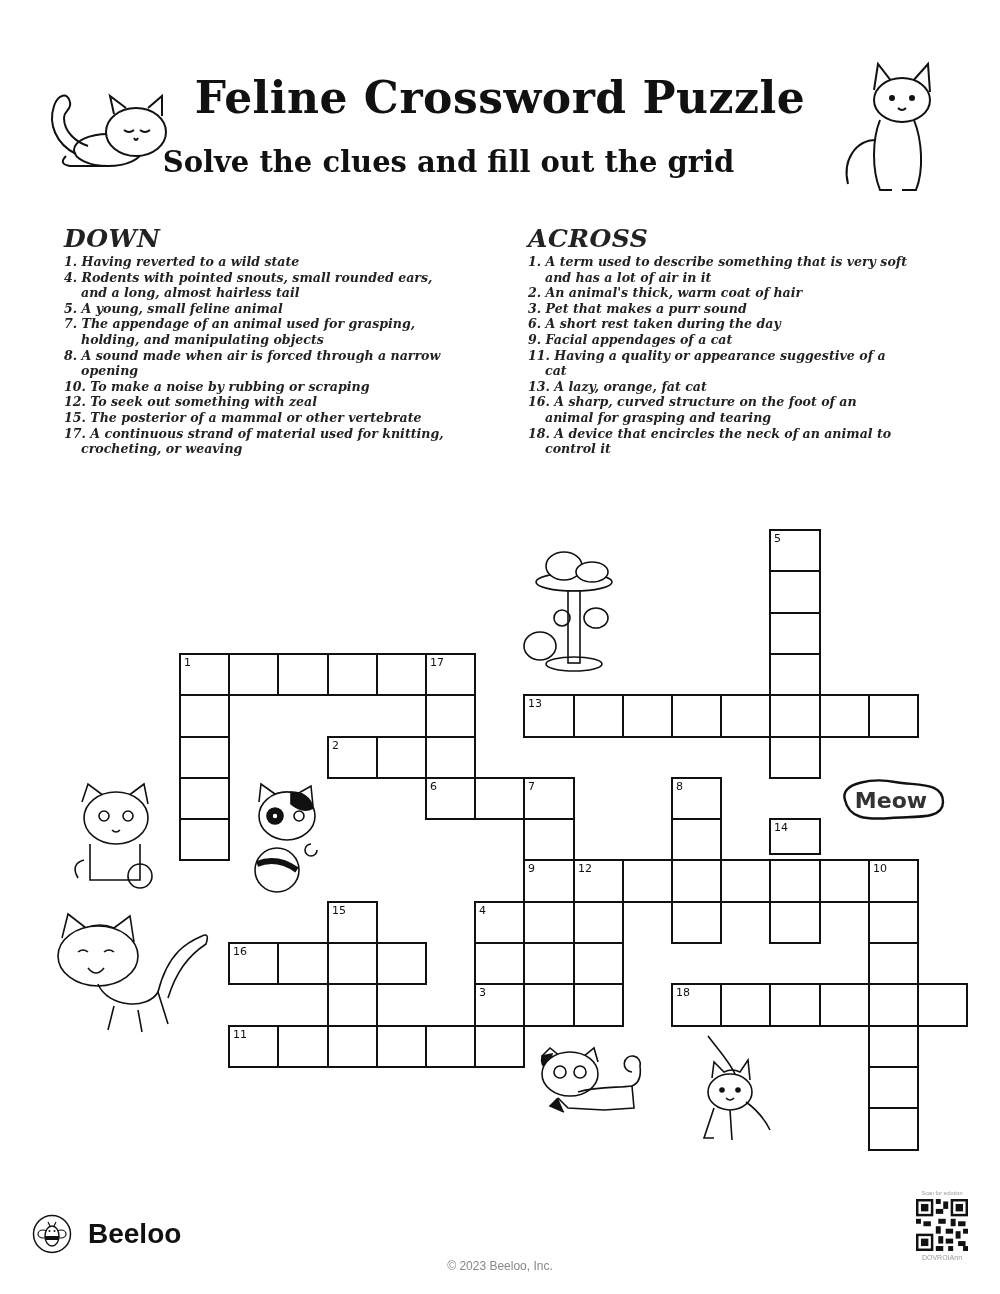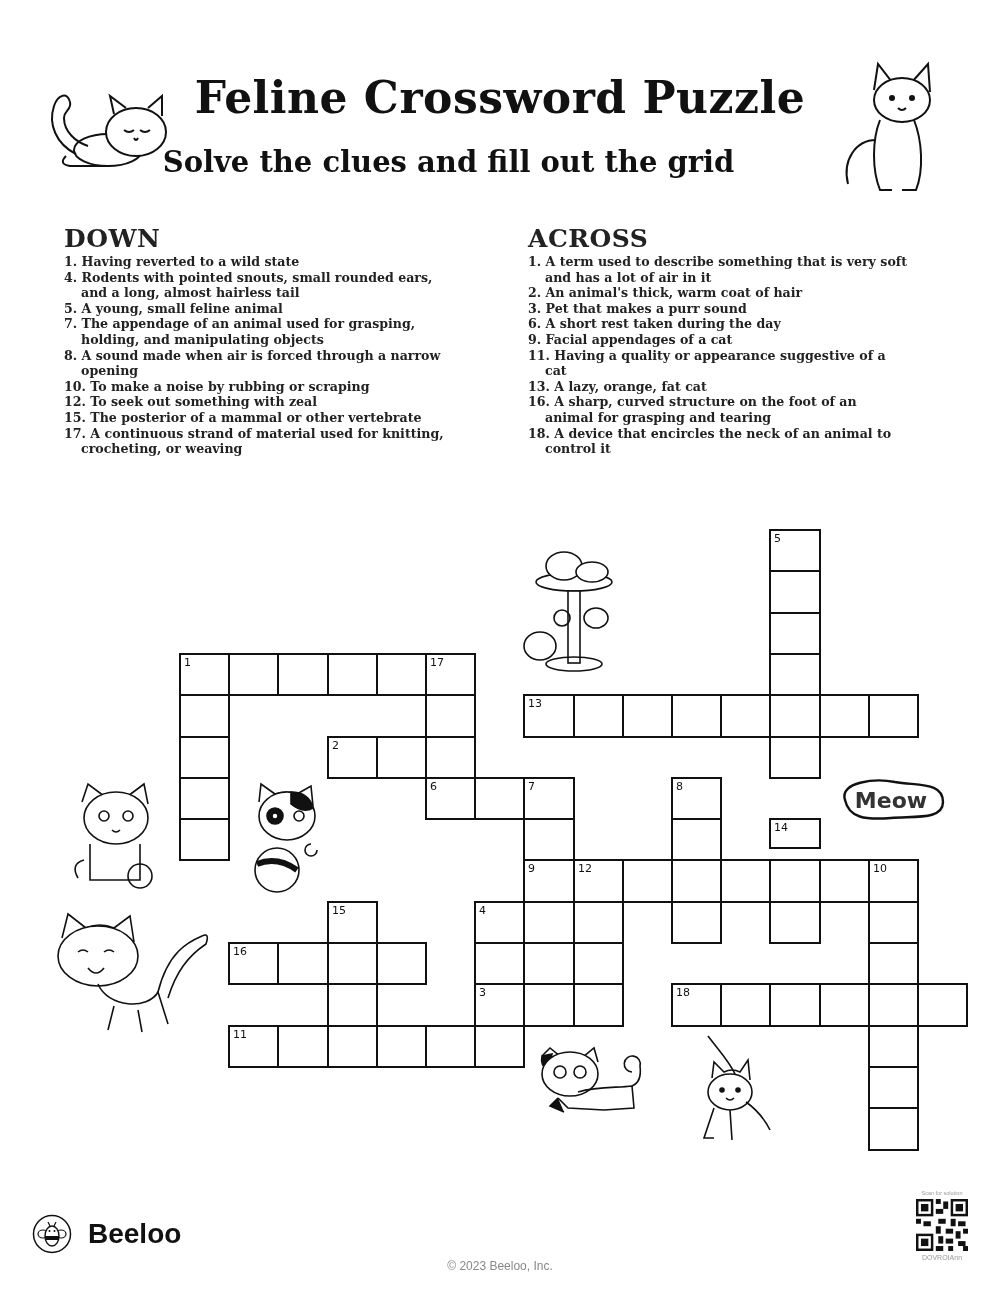--- a/index.html
+++ b/index.html
@@ -1,19 +1,19 @@
 <!DOCTYPE html>
 <html><head>
 <meta charset="utf-8">
 <style>
   html, body { margin: 0; padding: 0; background: #fff; }
   body { width: 1000px; height: 1294px; position: relative; overflow: hidden; font-family: "DejaVu Serif", serif; color: #111; }
   .title { position: absolute; left: 0; width: 1000px; top: 72px; text-align: center; font-family: "DejaVu Serif", serif; font-weight: bold; font-size: 44px; letter-spacing: 0.5px; }
   .subtitle { position: absolute; left: 0; width: 897px; top: 145px; text-align: center; font-family: "DejaVu Serif", serif; font-weight: bold; font-size: 29px; }
-  .clue-block { position: absolute; font-family: "DejaVu Serif", serif; font-size: 12.6px; line-height: 15.6px; font-weight: bold; color: #222; }
+  .clue-block { position: absolute; font-family: "DejaVu Serif", serif; font-size: 12.6px; line-height: 15.6px; font-weight: bold; color: #222; font-style: italic; }
   .clue-block h2 { font-family: "DejaVu Serif", serif; font-size: 25px; margin: 0 0 2px 0; font-weight: bold; letter-spacing: 0.5px; line-height: 26px; }
   .clue { padding-left: 17px; text-indent: -17px; }
   #down { left: 64px; top: 226px; width: 380px; }
   #across { left: 528px; top: 226px; width: 380px; }
   .cell { position: absolute; border: 2px solid #111; box-sizing: border-box; background: #fff; }
   .cell .n { position: absolute; left: 3px; top: 1px; font-family: "DejaVu Sans", sans-serif; font-size: 11px; color: #111; }
   .art { position: absolute; }
   .footer-logo { position: absolute; left: 32px; top: 1214px; display: flex; align-items: center; }
   .footer-logo .brand { font-family: "Liberation Sans", sans-serif; font-weight: bold; font-size: 28px; margin-left: 16px; }
   .copyright { position: absolute; left: 0; width: 1000px; top: 1259px; text-align: center; font-family: "Liberation Sans", sans-serif; font-size: 12px; color: #888; }
@@ -142,21 +142,21 @@
     <div class="cell" style="left: 622px; top: 859px; width: 51px; height: 44px;"></div>
     <div class="cell" style="left: 720px; top: 859px; width: 51px; height: 44px;"></div>
     <div class="cell" style="left: 769px; top: 859px; width: 52px; height: 44px;"></div>
     <div class="cell" style="left: 819px; top: 859px; width: 51px; height: 44px;"></div>
     <div class="cell" style="left: 868px; top: 859px; width: 51px; height: 44px;">
       <span class="n">10</span>
     </div>
     <div class="cell" style="left: 573px; top: 901px; width: 51px; height: 43px;"></div>
     <div class="cell" style="left: 573px; top: 942px; width: 51px; height: 43px;"></div>
     <div class="cell" style="left: 573px; top: 983px; width: 51px; height: 44px;"></div>
-    <div class="cell" style="left: 769px; top: 818px; width: 52px; height: 31px;">
+    <div class="cell" style="left: 769px; top: 818px; width: 52px; height: 37px;">
       <span class="n">14</span>
     </div>
     <div class="cell" style="left: 769px; top: 901px; width: 52px; height: 43px;"></div>
     <div class="cell" style="left: 868px; top: 901px; width: 51px; height: 43px;"></div>
     <div class="cell" style="left: 868px; top: 942px; width: 51px; height: 43px;"></div>
     <div class="cell" style="left: 868px; top: 983px; width: 51px; height: 44px;"></div>
     <div class="cell" style="left: 868px; top: 1025px; width: 51px; height: 43px;"></div>
     <div class="cell" style="left: 868px; top: 1066px; width: 51px; height: 43px;"></div>
     <div class="cell" style="left: 868px; top: 1107px; width: 51px; height: 44px;"></div>
     <div class="cell" style="left: 474px; top: 901px; width: 51px; height: 43px;">

